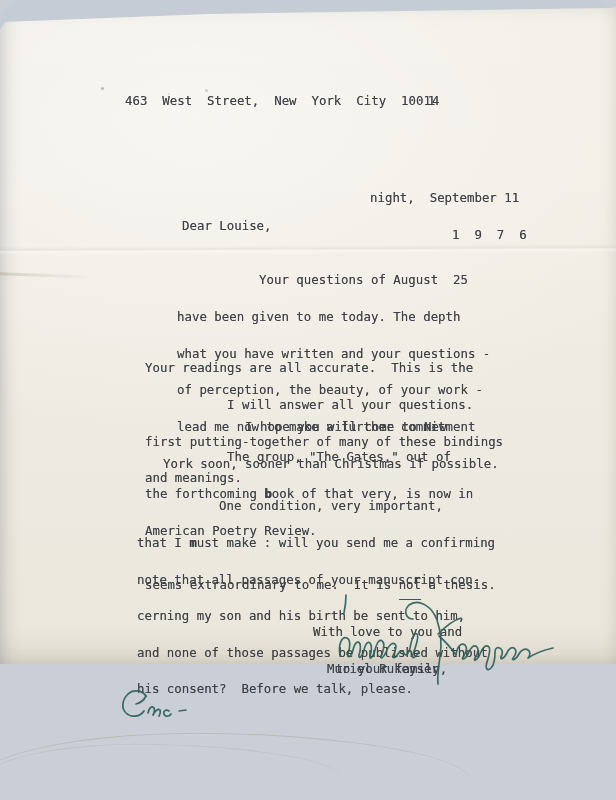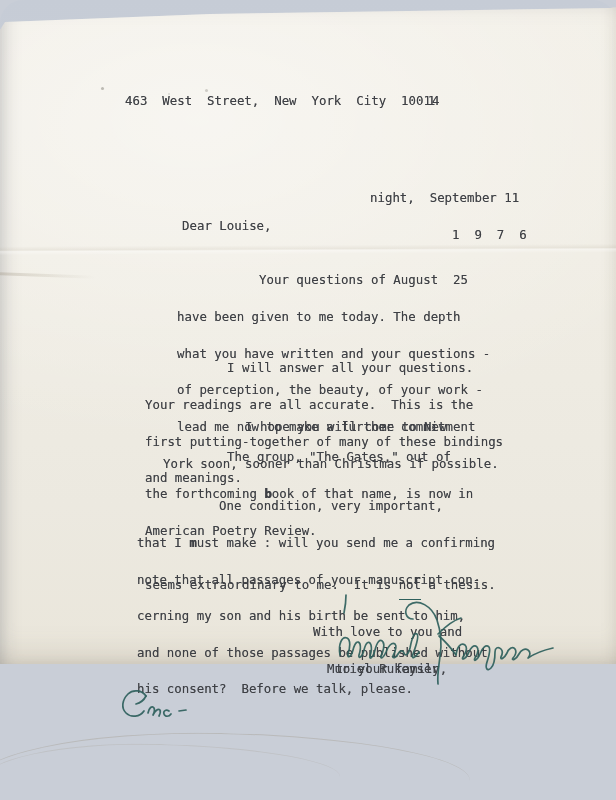--- a/index.html
+++ b/index.html
@@ -104,34 +104,34 @@
 
     <div class="txt" style="left:145px;top:250px;margin-left:32px;">
       <div class="ln">           Your questions of August  25</div>
       <div class="ln">have been given to me today. The depth</div>
       <div class="ln">what you have written and your questions -</div>
       <div class="ln">of perception, the beauty, of your work -</div>
       <div class="ln">lead me now to make a further commitment</div>
     </div>
 
     <div class="txt" style="left:145px;top:338px;">
+      <div class="ln">Your readings are all accurate.  This is the</div>
       <div class="ln">           I will answer all your questions.</div>
-      <div class="ln">Your readings are all accurate.  This is the</div>
       <div class="ln">first putting-together of many of these bindings</div>
       <div class="ln">and meanings.</div>
     </div>
 
     <div class="txt" style="left:163px;top:397px;">
       <div class="ln">           I hope you will come to New</div>
       <div class="ln">York soon, sooner than Christmas if possible.</div>
     </div>
 
     <div class="txt" style="left:145px;top:427px;">
       <div class="ln">           The group, "The Gates," out of</div>
-      <div class="ln"><span>the forthcoming </span><span class="ov">b</span><span>ook of that name, is now in</span></div>
+      <div class="ln"><span>the forthcoming </span><span class="ov">b</span><span>ook of that very, is now in</span></div>
       <div class="ln">American Poetry Review.</div>
     </div>
 
     <div class="txt" style="left:137px;top:476px;">
       <div class="ln">           One condition, very important,</div>
       <div class="ln"><span>that I </span><span class="ov">m</span><span>ust make : will you send me a confirming</span></div>
       <div class="ln"><span>note that all passages of your manusc</span><span class="ov">r</span><span>ipt con-</span></div>
       <div class="ln">cerning my son and his birth be sent to him,</div>
       <div class="ln">and none of those passages be published without</div>
       <div class="ln">his consent?  Before we talk, please.</div>

